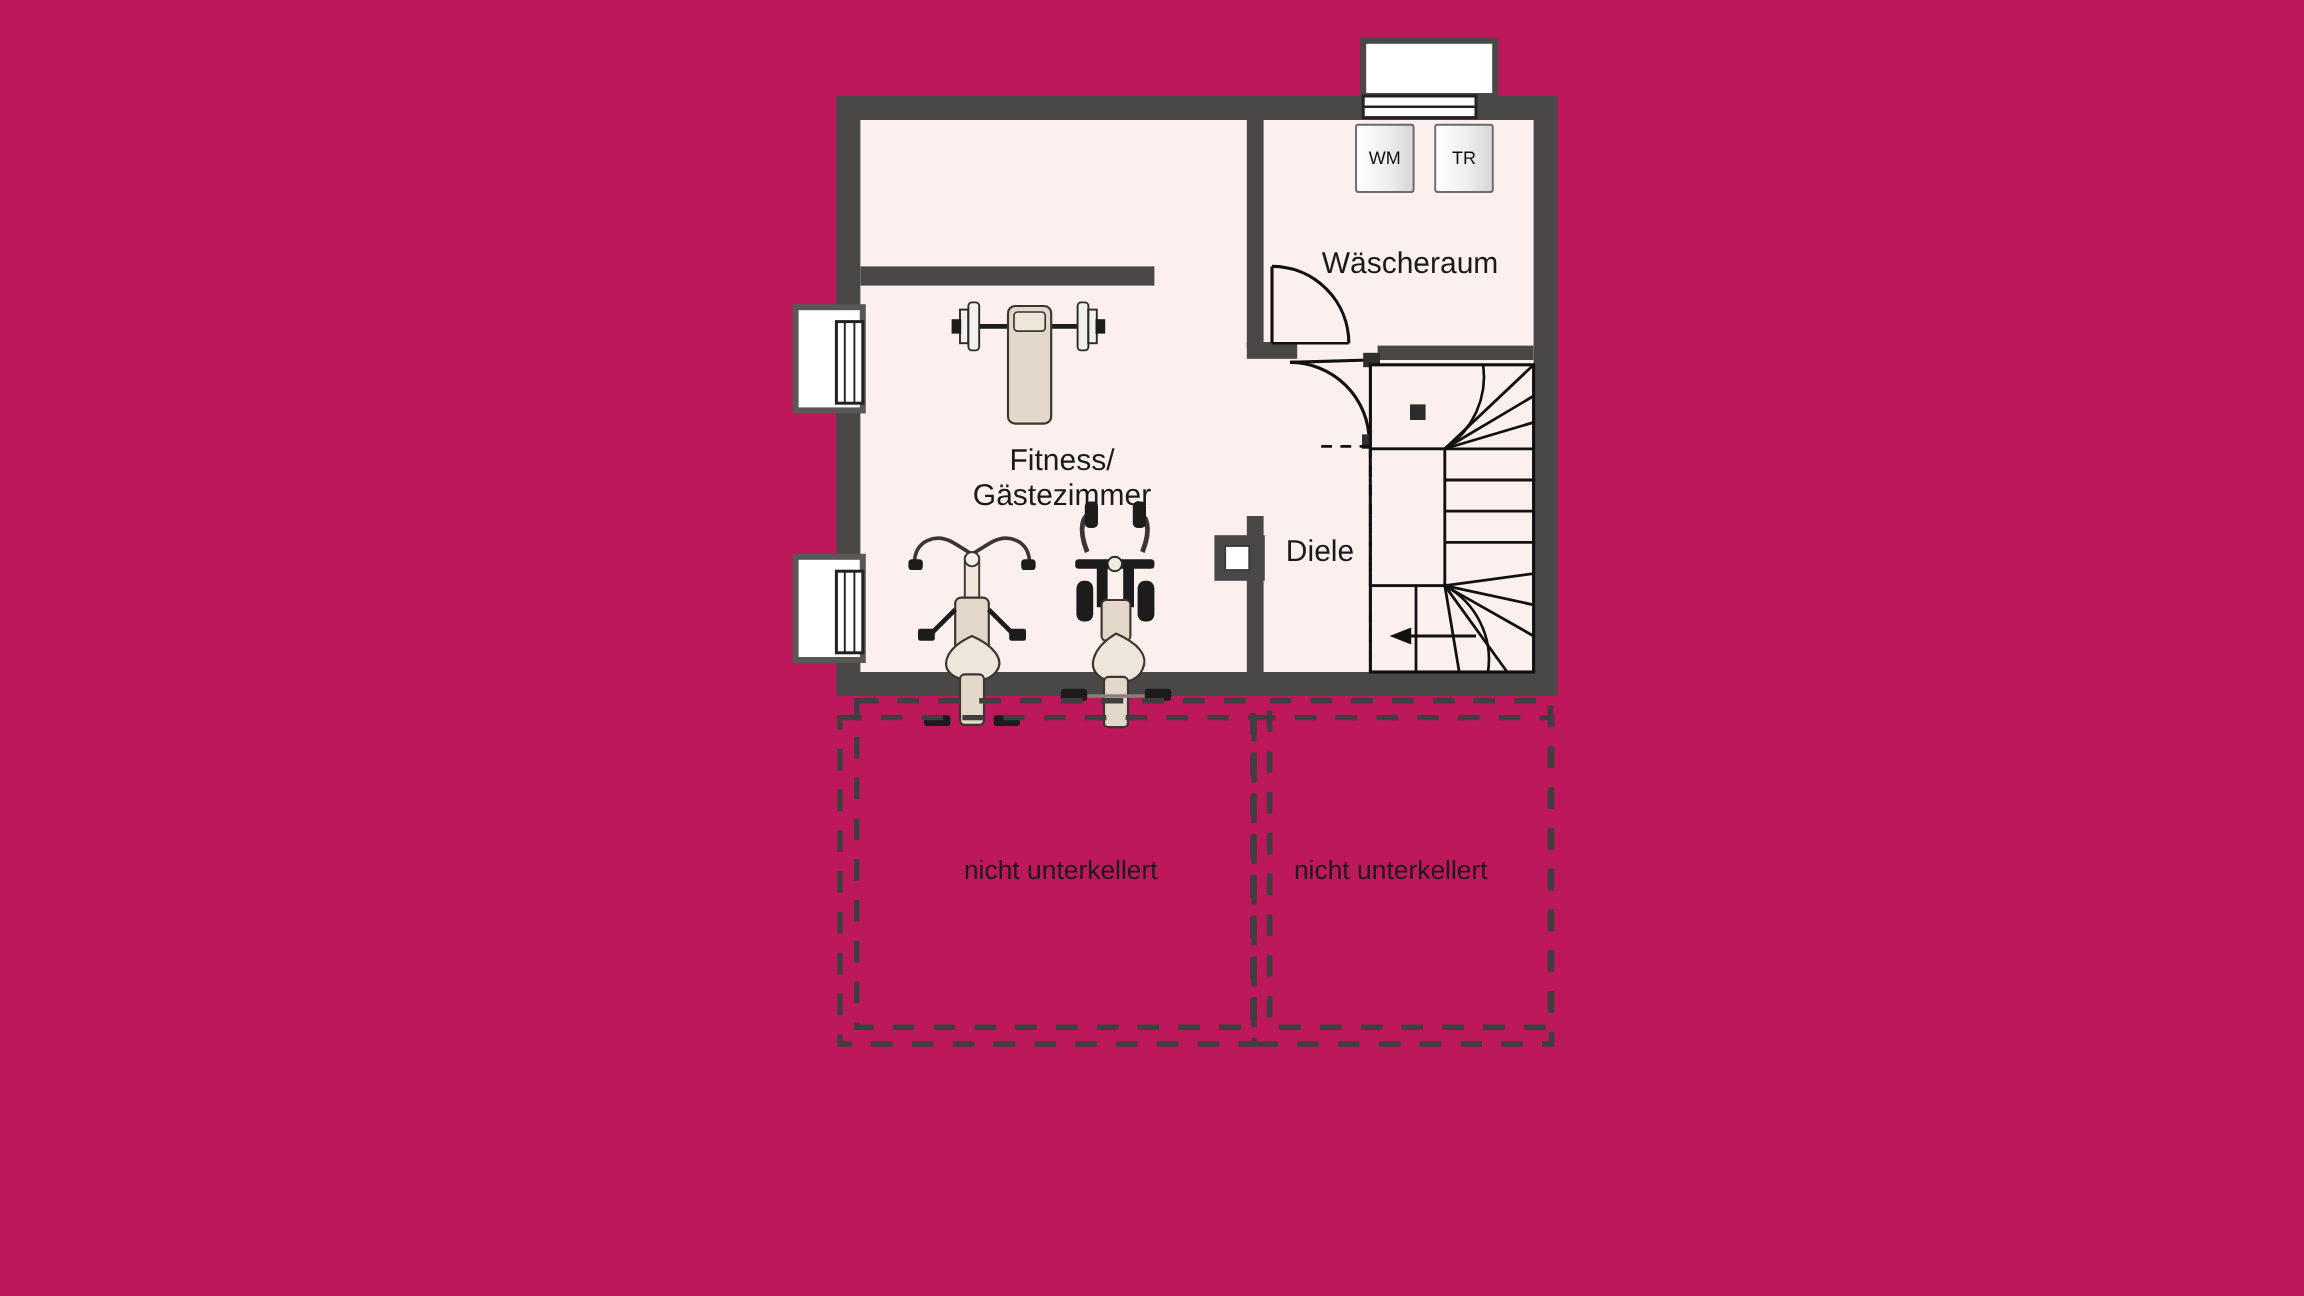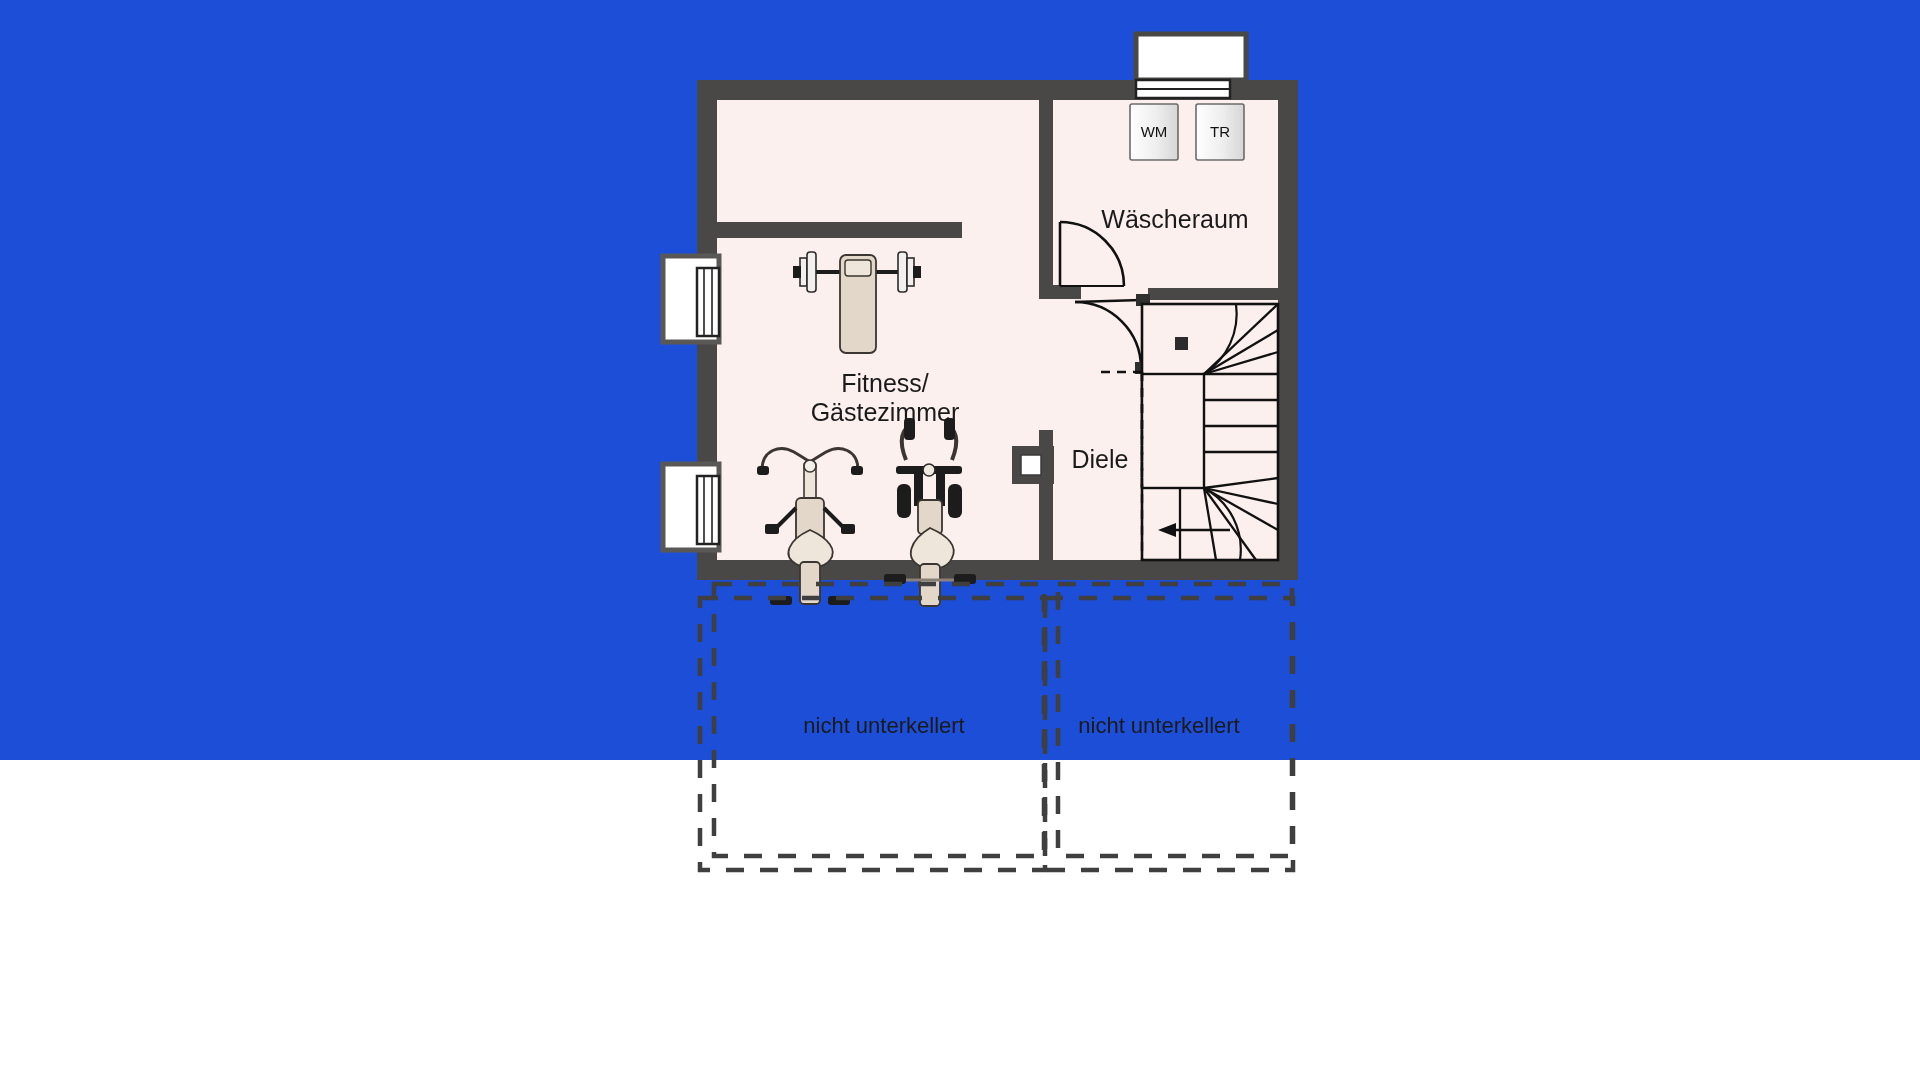--- a/index.html
+++ b/index.html
@@ -9,22 +9,22 @@
   }
   body {
     width: 1920px;
     height: 1080px;
     font-family: "Liberation Sans", sans-serif;
     overflow: hidden;
   }
   #plan-root {
     position: relative;
     width: 1920px;
-    height: 760px;
-    background: #1d4ed8;
+    height: 1080px;
+    background: #be185d;
   }
   #floorplan-svg {
     position: absolute;
     left: 0;
     top: 0;
     width: 1920px;
     height: 1080px;
     display: block;
   }
   .room-label {

